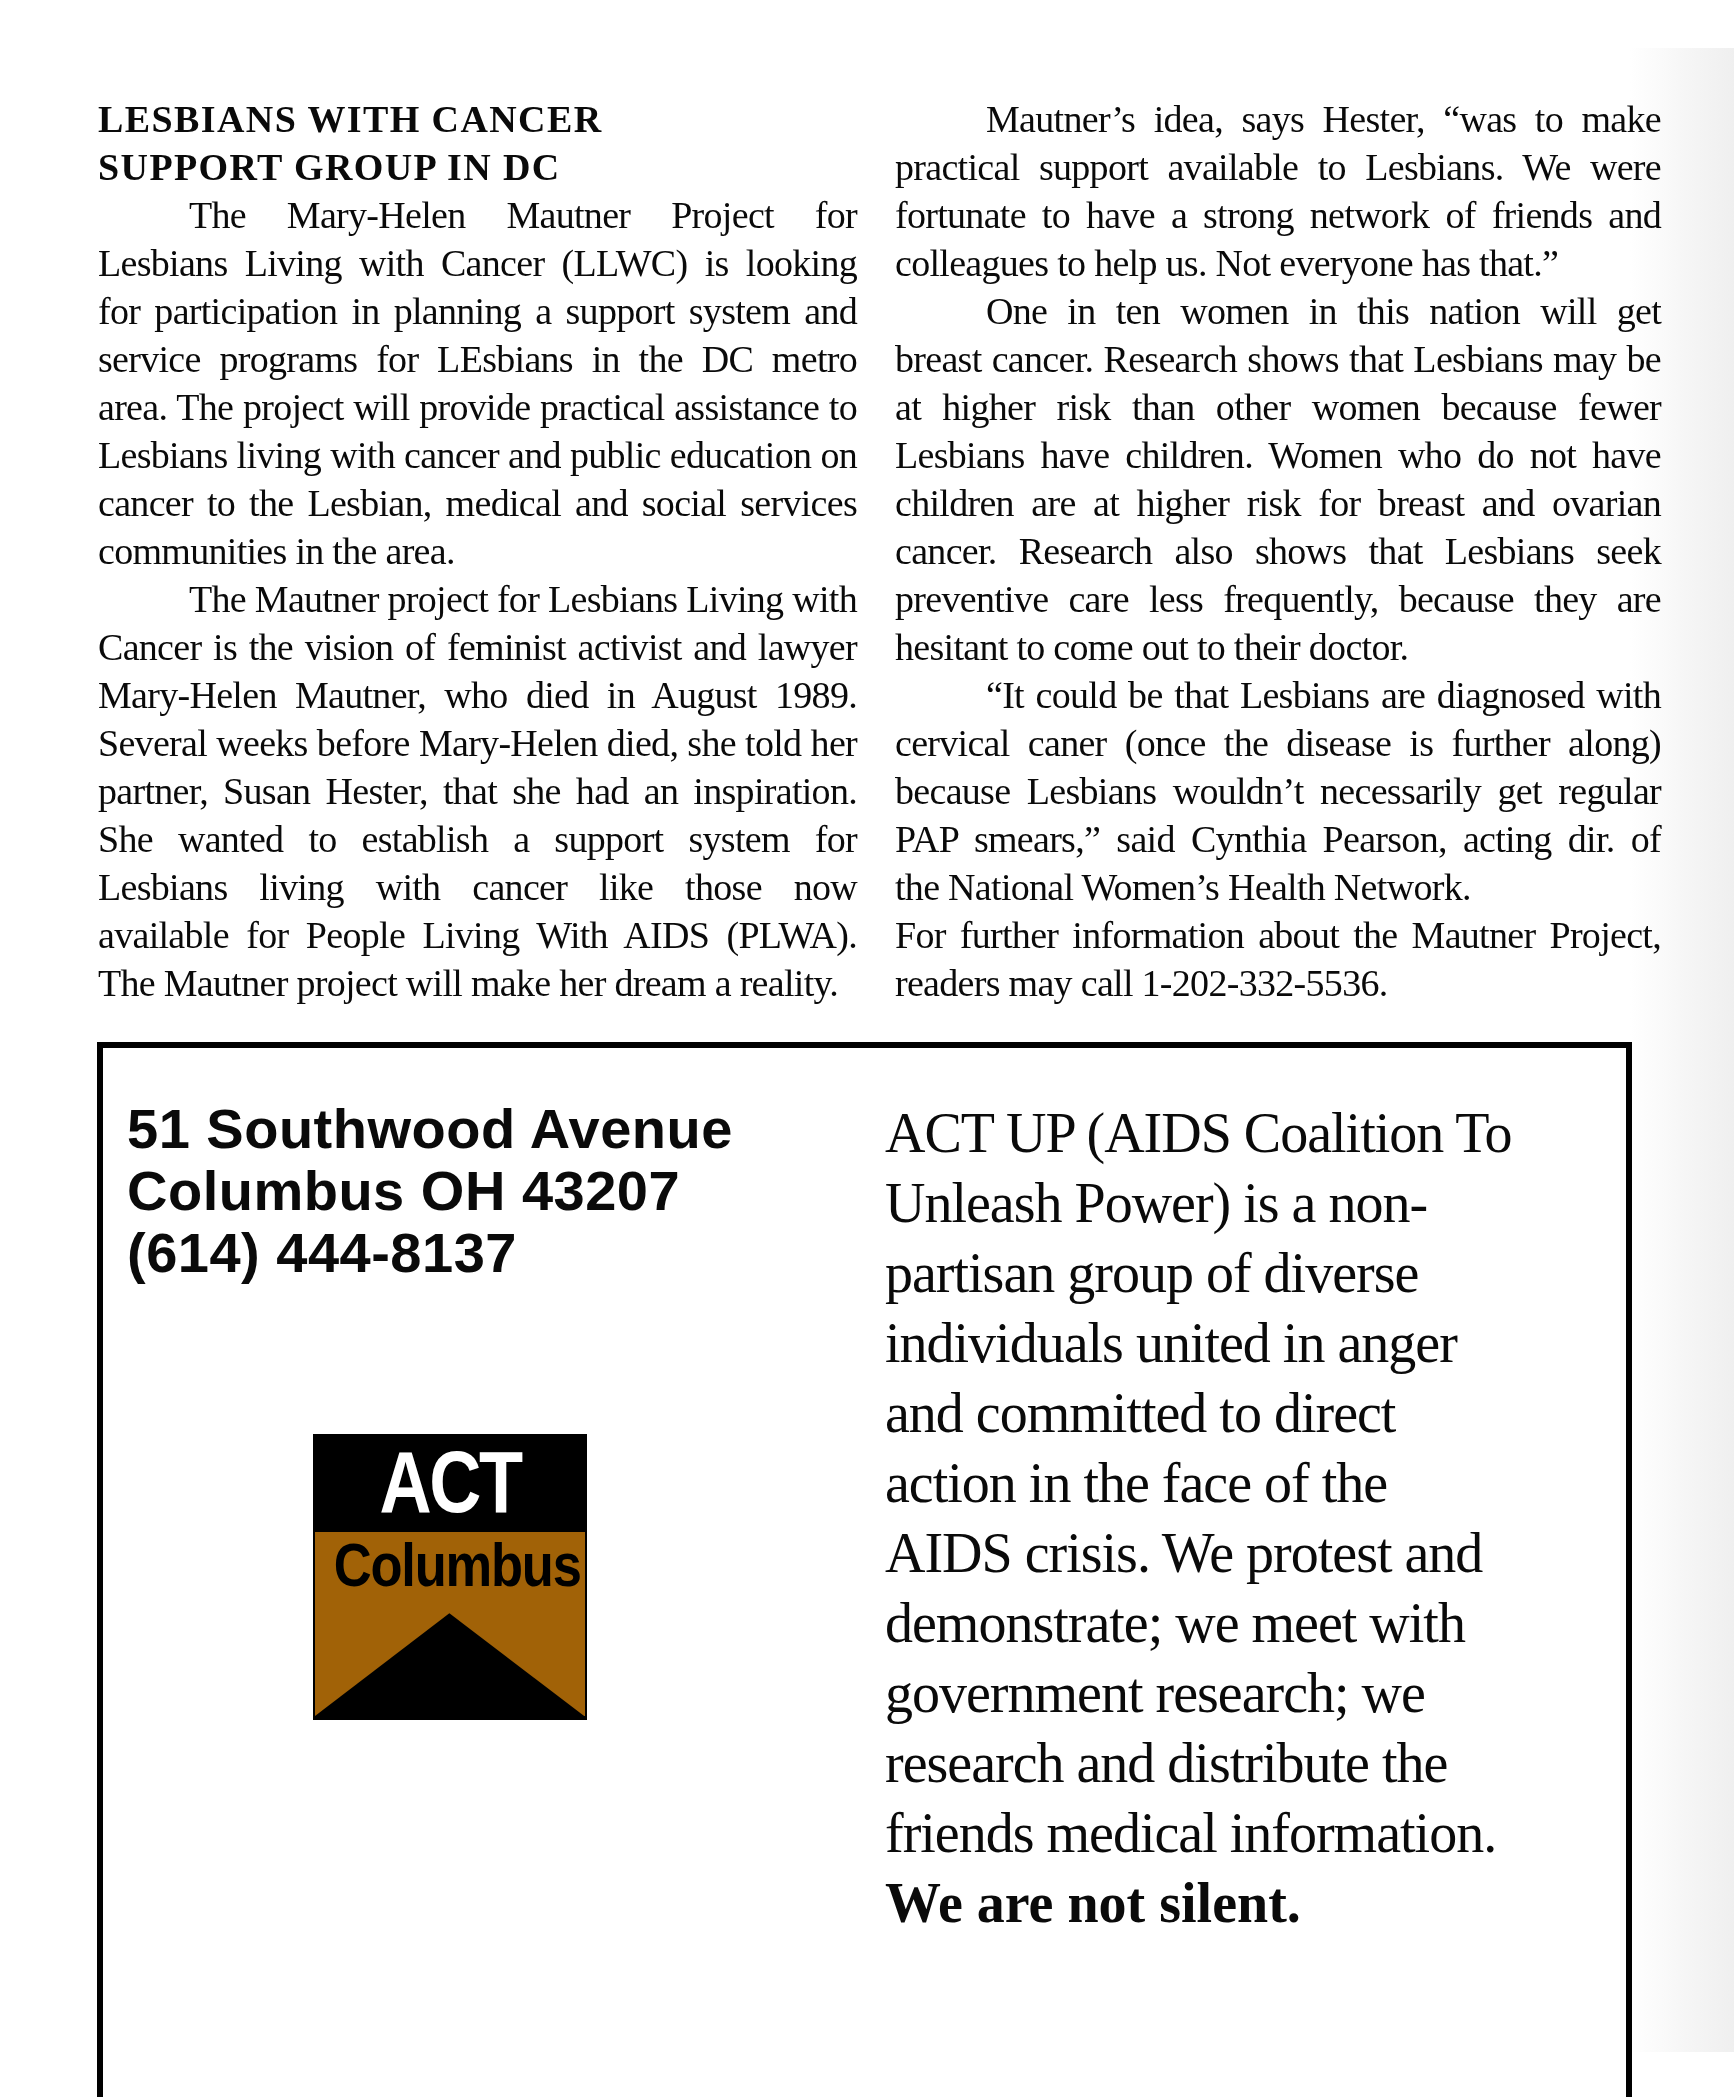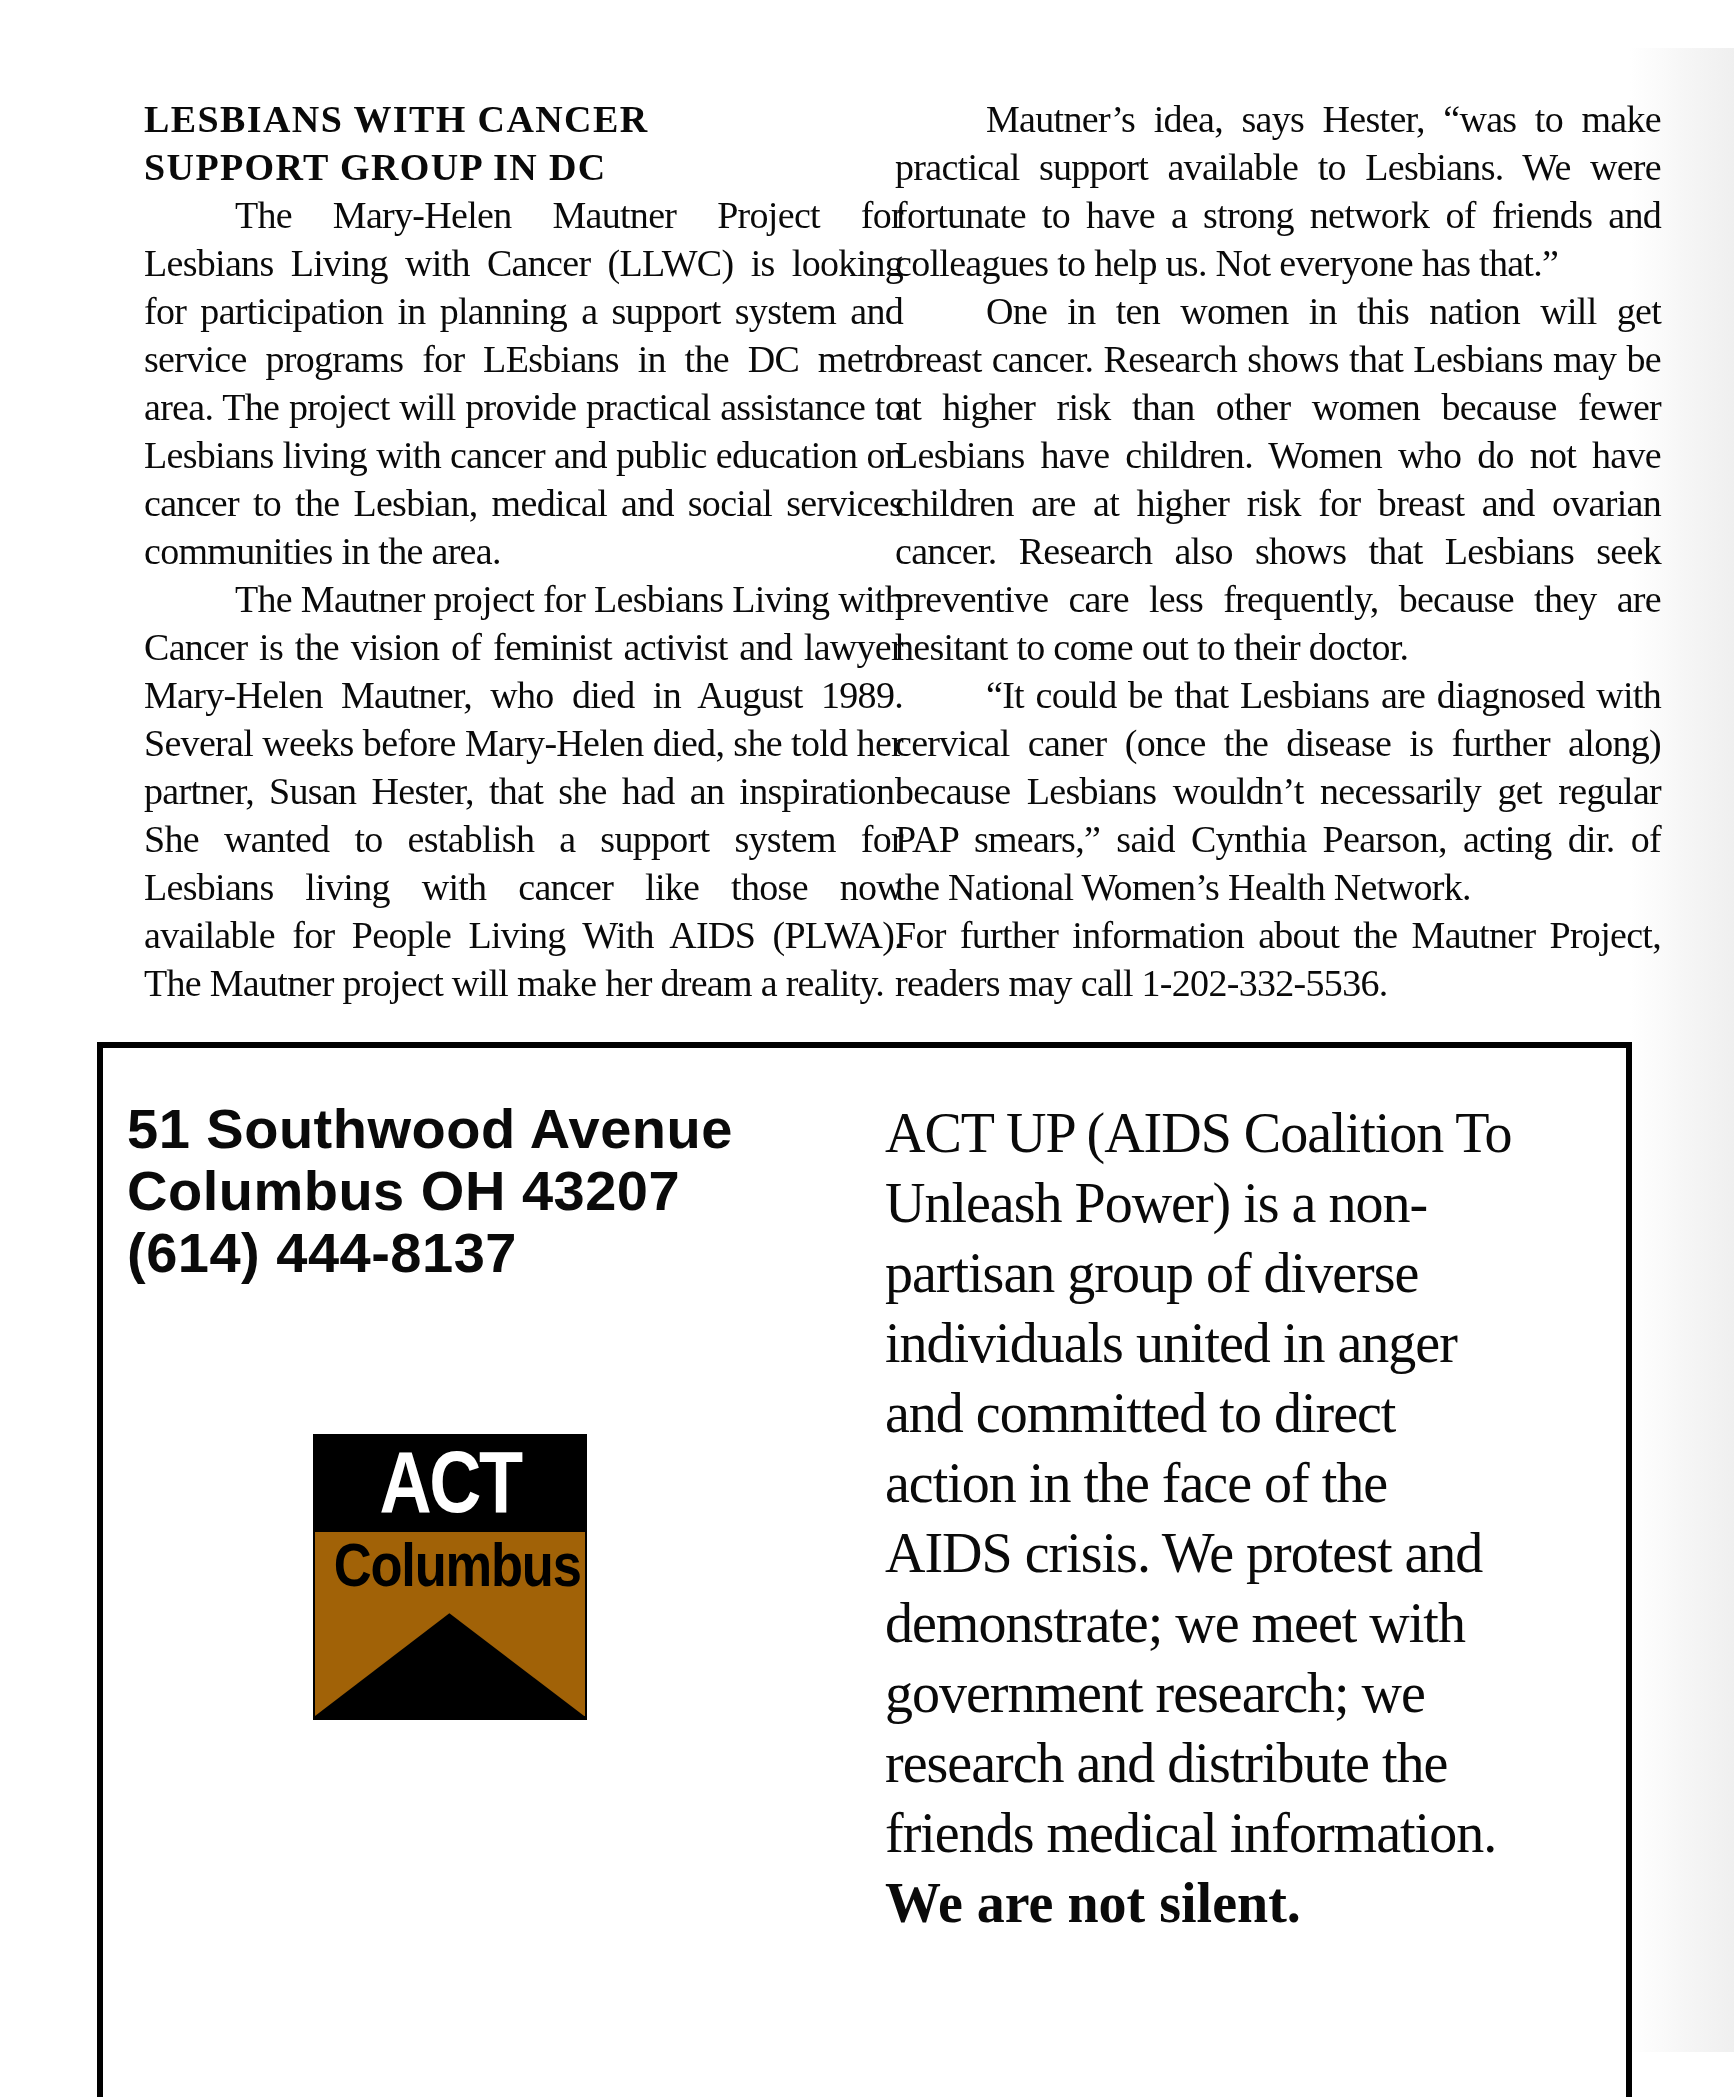--- a/index.html
+++ b/index.html
@@ -17,21 +17,21 @@
   }
   .col {
     position: absolute;
     top: 95px;
     font-family: "Liberation Serif", "DejaVu Serif", serif;
     font-size: 38px;
     line-height: 48px;
     text-align: justify;
     letter-spacing: -0.7px;
   }
-  .col-left { left: 98px; width: 759px; margin-left: 46px; }
+  .col-left { left: 98px; width: 759px; }
   .col-right { left: 895px; width: 766px; top: 95px; }
   .headline {
     font-family: "Liberation Serif", "DejaVu Serif", serif;
     font-weight: bold;
     font-size: 38px;
     line-height: 48px;
     letter-spacing: 1.4px;
     margin: 0;
     text-align: left;
   }

